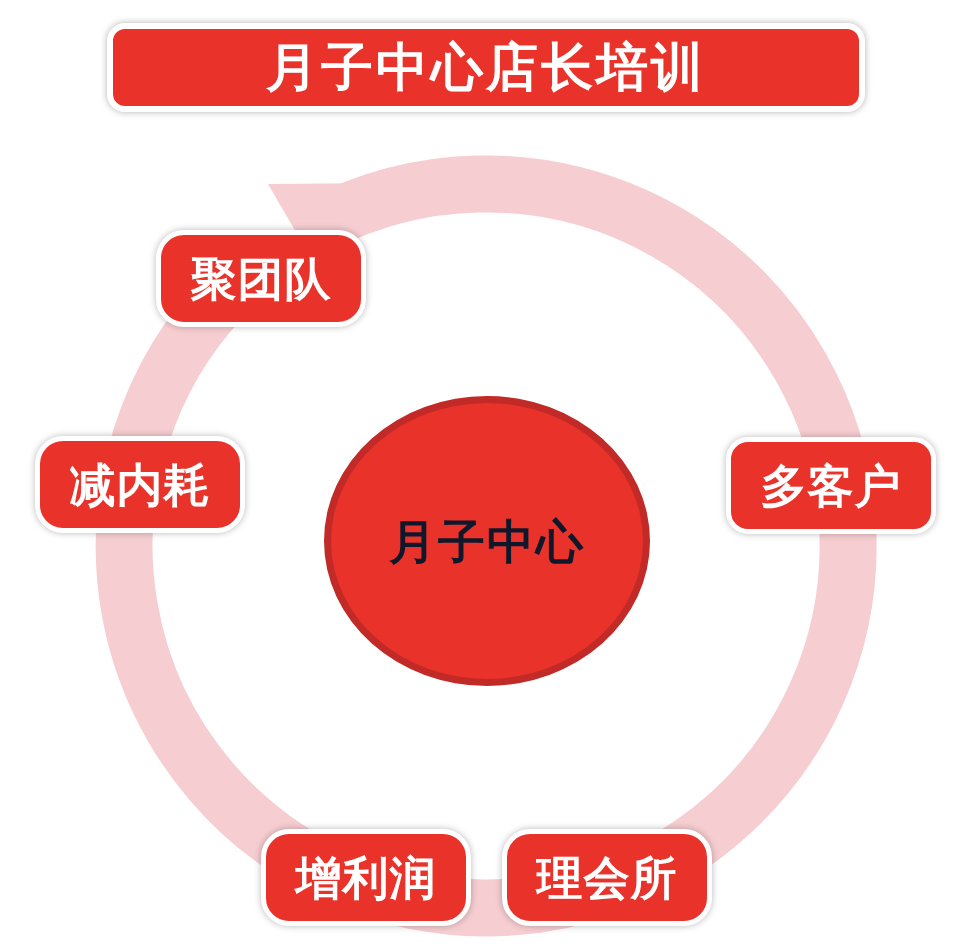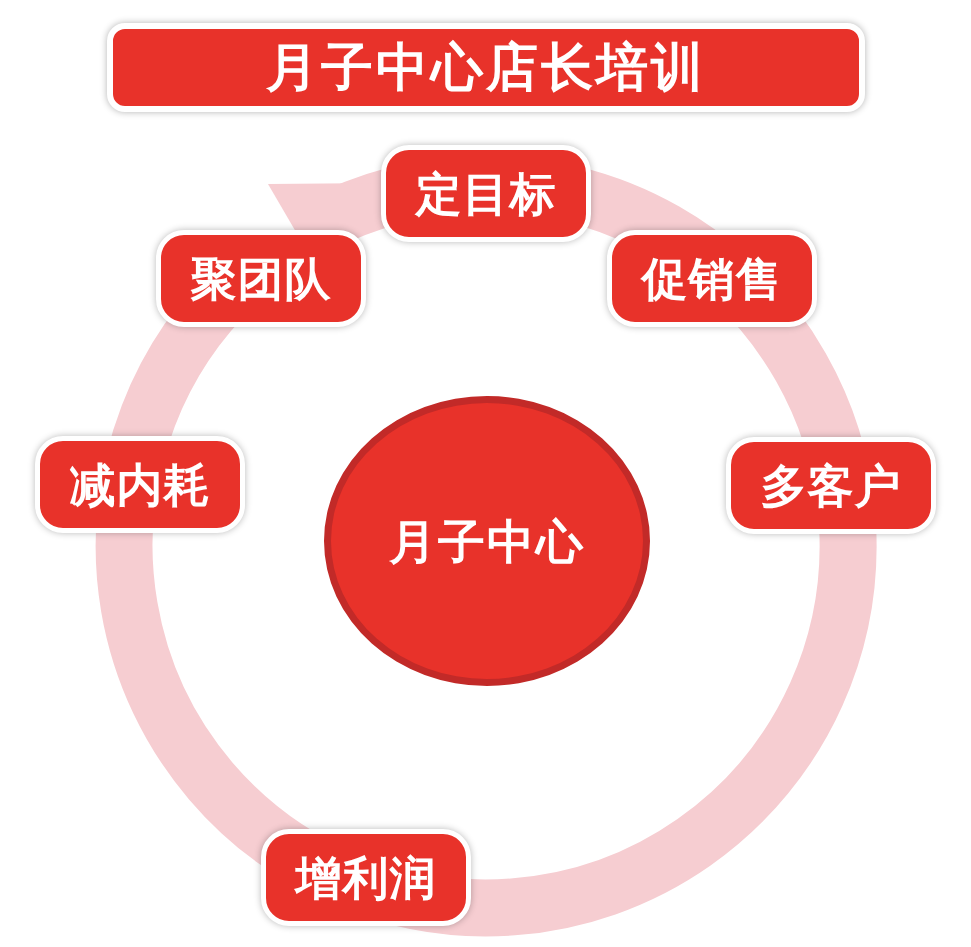--- a/index.html
+++ b/index.html
@@ -21,36 +21,36 @@
 
   .center-circle{
     position:absolute;left:324px;top:396px;width:326px;height:290px;
     background:var(--node-red,#E8322A);
     border:7px solid var(--center-border,#C22A28);
     border-radius:50%;
     box-sizing:border-box;
     display:flex;flex-direction:column;align-items:center;justify-content:center;gap:36px;
   }
   .center-circle .cline{
-    color:#ffffff;font-weight:bold;font-size:47px;letter-spacing:2px;line-height:1;white-space:nowrap;
+    color:#0f172a;font-weight:bold;font-size:47px;letter-spacing:2px;line-height:1;white-space:nowrap;
   }
 
   .node{
     position:absolute;width:210px;height:97px;
     background:var(--node-red,#E8322A);
     border:5px solid #ffffff;border-radius:28px;
     box-shadow:0 0 7px rgba(0,0,0,.28);
     box-sizing:border-box;
     display:flex;align-items:center;justify-content:center;
   }
   .node span{color:#ffffff;font-weight:bold;font-size:46px;letter-spacing:1px;line-height:1;white-space:nowrap;}
 
   .n1{left:381px;top:145px;}
   .n2{left:607px;top:230px;}
-  .n3{left:726px;top:437px;}
+  .n3{left:726px;top:437px;border-radius:22px;}
   .n4{left:687px;top:673px;}
   .n5{left:502px;top:829px;}
   .n6{left:261px;top:829px;}
   .n7{left:79px;top:672px;}
   .n8{left:35px;top:436px;}
   .n9{left:156px;top:230px;}
 </style>
 </head>
 <body>
 
@@ -64,28 +64,25 @@
   </svg>
 
   <div class="title-banner">
     <span>月子中心店长培训</span>
   </div>
 
   <div class="center-circle">
     <div class="cline">月子中心</div>
   </div>
 
-  <div class="node n1">
-    <span>定目标</span>
-  </div>
-  <div class="node n2">
-    <span>促销售</span>
-  </div>
   <div class="node n3">
     <span>多客户</span>
+  </div>
+  <div class="node n5">
+    <span>理会所</span>
   </div>
   <div class="node n6">
     <span>增利润</span>
   </div>
   <div class="node n8">
     <span>减内耗</span>
   </div>
   <div class="node n9">
     <span>聚团队</span>
   </div>

